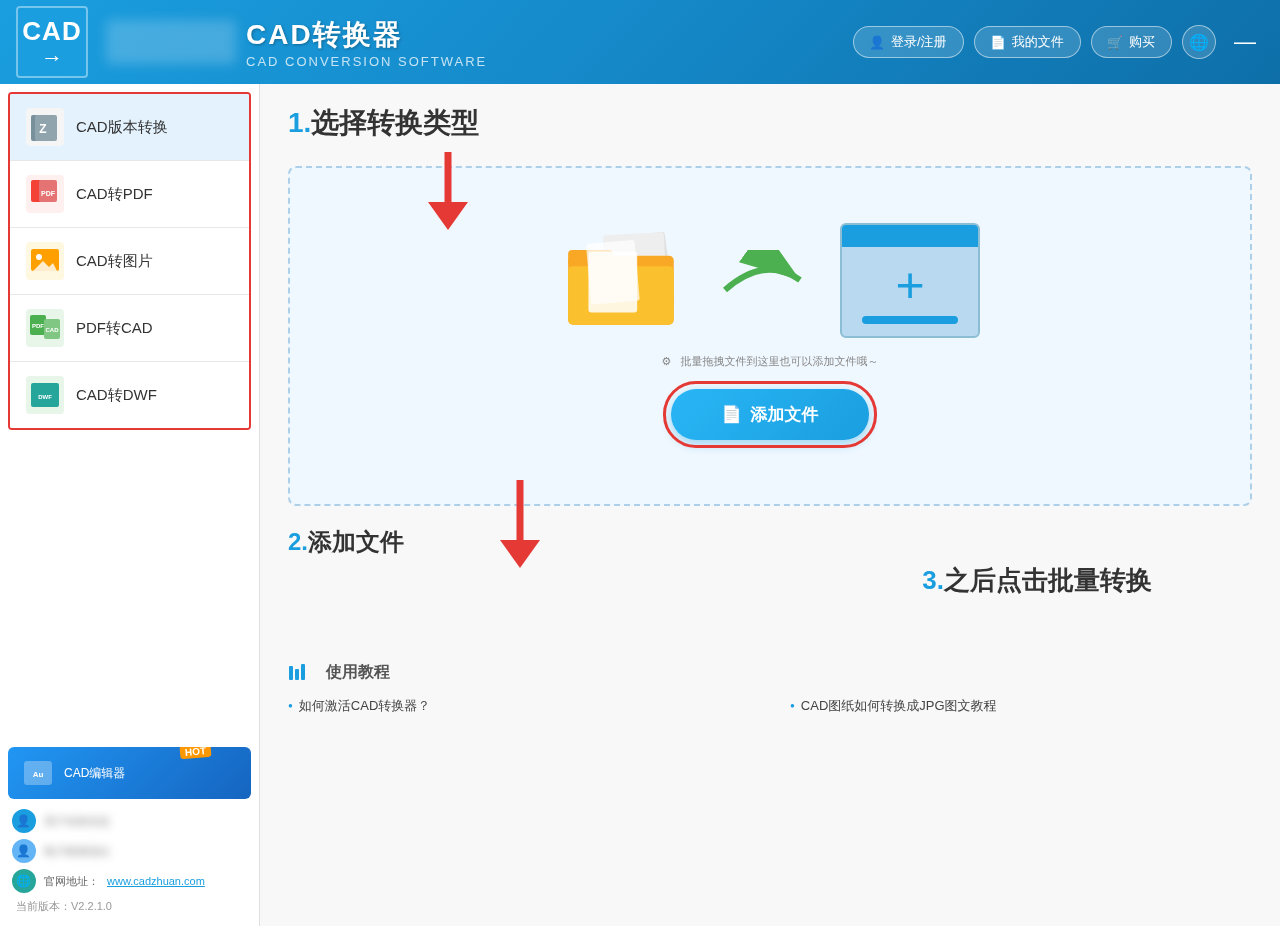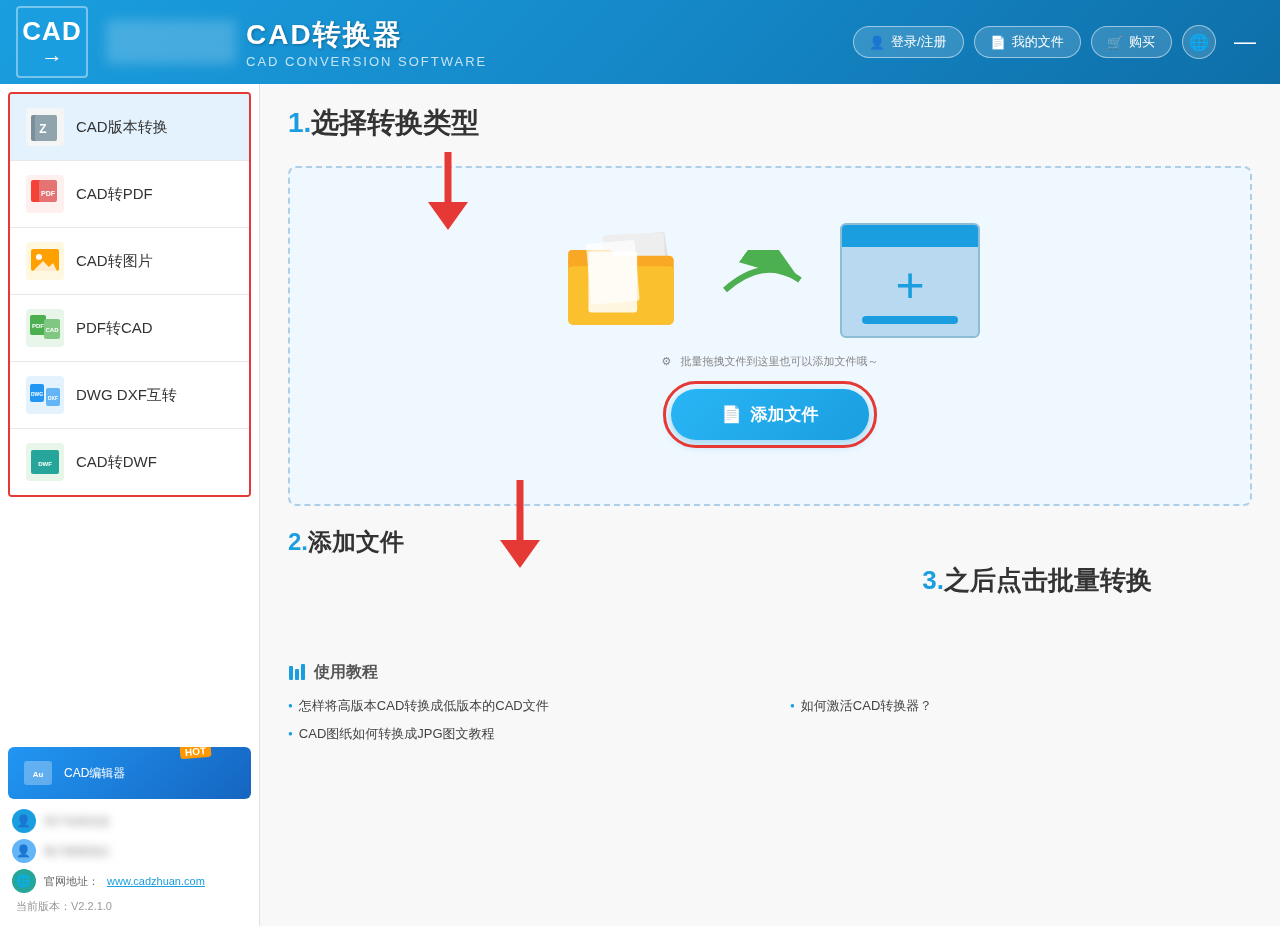--- a/index.html
+++ b/index.html
@@ -346,21 +346,21 @@
     
     .bottom-section {
       margin-top: 70px;
       display: flex;
       flex-direction: column;
       gap: 14px;
     }
     .tutorial-header {
       display: flex;
       align-items: flex-end;
-      gap: 6px;
+      gap: 18px;
       font-size: 16px;
       color: #555;
       font-weight: bold;
     }
     .tutorial-links {
       display: grid;
       grid-template-columns: 1fr 1fr;
       gap: 10px 40px;
     }
     .tutorial-link {
@@ -469,31 +469,20 @@
           <svg width="32" height="32" viewBox="0 0 32 32">
             <rect x="1" y="3" width="16" height="20" rx="2" fill="#4caf50"></rect>
             <text x="9" y="16" font-size="6" fill="white" text-anchor="middle" font-weight="bold">PDF</text>
             <rect x="15" y="7" width="16" height="20" rx="2" fill="#81c784"></rect>
             <text x="23" y="20" font-size="6" fill="white" text-anchor="middle" font-weight="bold">CAD</text>
           </svg>
         </div>
         <span class="sidebar-item-label">PDF转CAD</span>
       </div>
 
-      <div class="sidebar-item">
-        <div class="sidebar-icon icon-dwg-dxf">
-          <svg width="32" height="32" viewBox="0 0 32 32">
-            <rect x="1" y="5" width="14" height="18" rx="2" fill="#2196f3"></rect>
-            <text x="8" y="17" font-size="5" fill="white" text-anchor="middle" font-weight="bold">DWG</text>
-            <rect x="17" y="9" width="14" height="18" rx="2" fill="#64b5f6"></rect>
-            <text x="24" y="21" font-size="5" fill="white" text-anchor="middle" font-weight="bold">DXF</text>
-          </svg>
-        </div>
-        <span class="sidebar-item-label">DWG DXF互转</span>
-      </div>
 
       <div class="sidebar-item">
         <div class="sidebar-icon icon-cad-dwf">
           <svg width="32" height="32" viewBox="0 0 32 32">
             <rect x="2" y="4" width="28" height="24" rx="2" fill="#26a69a"></rect>
             <text x="16" y="20" font-size="6" fill="white" text-anchor="middle" font-weight="bold">DWF</text>
           </svg>
         </div>
         <span class="sidebar-item-label">CAD转DWF</span>
       </div>
@@ -615,20 +604,19 @@
     <div class="bottom-section">
       <div class="tutorial-header">
         <svg width="20" height="20" viewBox="0 0 20 20">
           <rect x="1" y="3" width="4" height="14" rx="1" fill="#1a9edf"></rect>
           <rect x="7" y="6" width="4" height="11" rx="1" fill="#1a9edf"></rect>
           <rect x="13" y="1" width="4" height="16" rx="1" fill="#1a9edf"></rect>
         </svg>
         <span>使用教程</span>
       </div>
       <div class="tutorial-links">
-        <div class="tutorial-link">怎样将高版本CAD转换成低版本的CAD文件</div>
         <div class="tutorial-link">如何激活CAD转换器？</div>
         <div class="tutorial-link">CAD图纸如何转换成JPG图文教程</div>
       </div>
     </div>
 
   </div>
 </div>
 
 </body></html>

